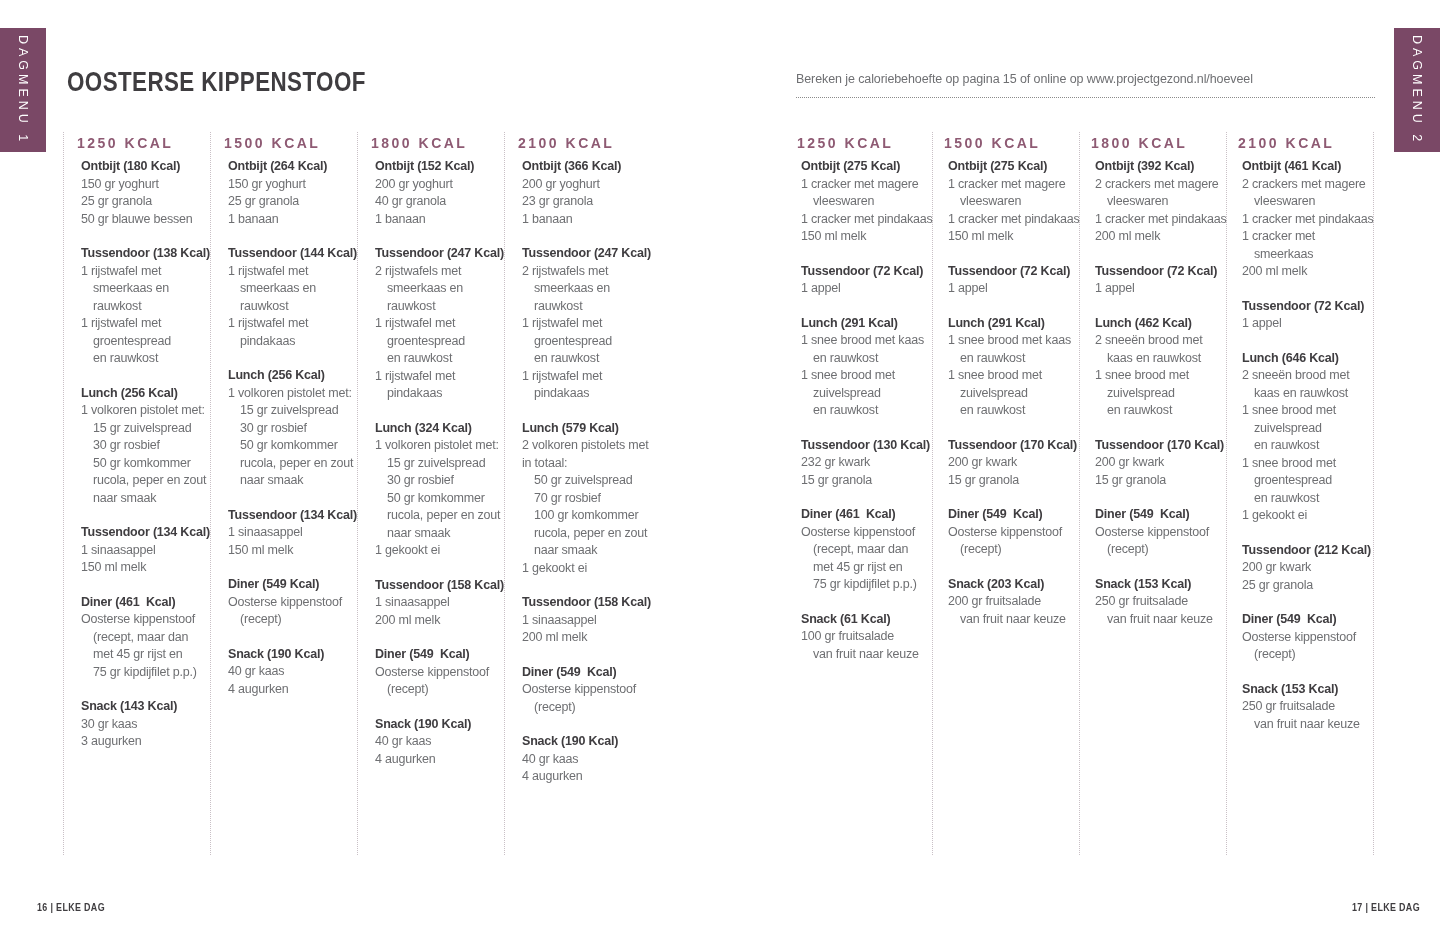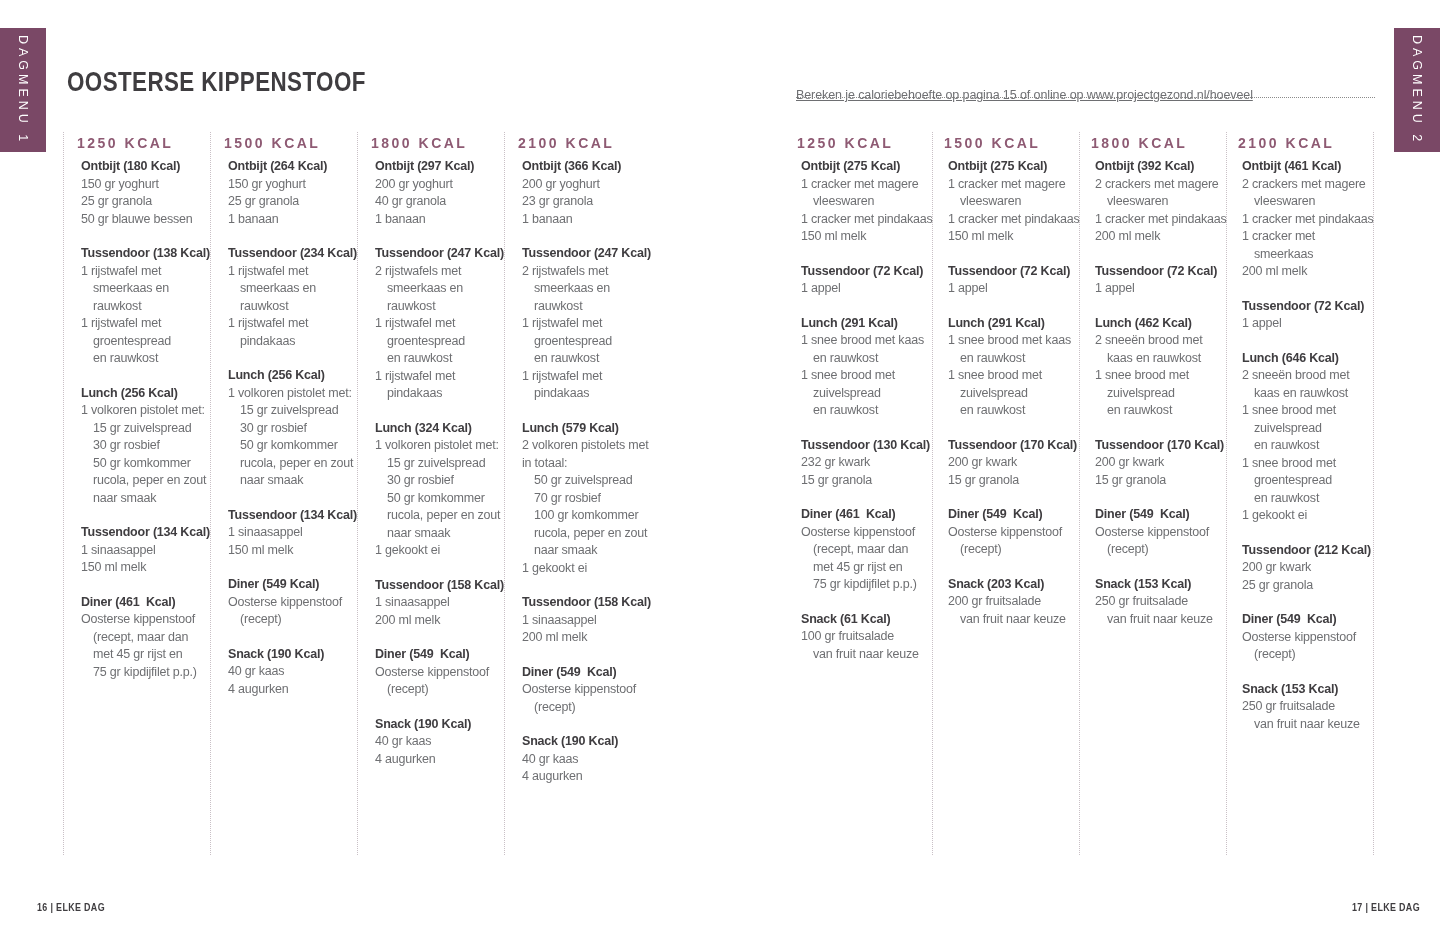--- a/index.html
+++ b/index.html
@@ -26,22 +26,22 @@
   }
   
   .page-title{
     position:absolute;left:67px;top:66px;margin:0;
     font-size:28px;font-weight:700;color:#3f3d40;
     letter-spacing:0.5px;white-space:pre;
     transform:scaleX(0.8);transform-origin:0 50%;
   }
   
   .note{
-    position:absolute;left:796px;top:88px;
-    font-size:12.5px;color:#6e6f72;letter-spacing:-0.1px;white-space:pre;text-decoration:underline;
+    position:absolute;left:796px;top:72px;
+    font-size:12.5px;color:#6e6f72;letter-spacing:-0.1px;white-space:pre;
   }
   .note-rule{
     position:absolute;left:796px;top:97px;width:579px;height:0;
     border-top:1px dotted #8b8b8b;
   }
   
   .page{position:absolute;top:132px;display:flex;}
   .page-left{left:63px;}
   .page-right{left:786px;}
   .menu-column{
@@ -116,31 +116,36 @@
         <div class="line">1 sinaasappel</div>
         <div class="line">150 ml melk</div>
       </div>
       <div class="section">
         <div class="section-title">Diner (461  Kcal)</div>
         <div class="line">Oosterse kippenstoof</div>
         <div class="line indent">(recept, maar dan</div>
         <div class="line indent">met 45 gr rijst en</div>
         <div class="line indent">75 gr kipdijfilet p.p.)</div>
       </div>
+      <div class="section">
+        <div class="section-title">Snack (143 Kcal)</div>
+        <div class="line">30 gr kaas</div>
+        <div class="line">3 augurken</div>
+      </div>
     </div>
     <div class="menu-column">
       <div class="col-header">1500 KCAL</div>
       <div class="section">
         <div class="section-title">Ontbijt (264 Kcal)</div>
         <div class="line">150 gr yoghurt</div>
         <div class="line">25 gr granola</div>
         <div class="line">1 banaan</div>
       </div>
       <div class="section">
-        <div class="section-title">Tussendoor (234 Kcal)</div>
+        <div class="section-title">Tussendoor (144 Kcal)</div>
         <div class="line">1 rijstwafel met</div>
         <div class="line indent">smeerkaas en</div>
         <div class="line indent">rauwkost</div>
         <div class="line">1 rijstwafel met</div>
         <div class="line indent">pindakaas</div>
       </div>
       <div class="section">
         <div class="section-title">Lunch (256 Kcal)</div>
         <div class="line">1 volkoren pistolet met:</div>
         <div class="line indent">15 gr zuivelspread</div>
@@ -161,21 +166,21 @@
       </div>
       <div class="section">
         <div class="section-title">Snack (190 Kcal)</div>
         <div class="line">40 gr kaas</div>
         <div class="line">4 augurken</div>
       </div>
     </div>
     <div class="menu-column">
       <div class="col-header">1800 KCAL</div>
       <div class="section">
-        <div class="section-title">Ontbijt (297 Kcal)</div>
+        <div class="section-title">Ontbijt (152 Kcal)</div>
         <div class="line">200 gr yoghurt</div>
         <div class="line">40 gr granola</div>
         <div class="line">1 banaan</div>
       </div>
       <div class="section">
         <div class="section-title">Tussendoor (247 Kcal)</div>
         <div class="line">2 rijstwafels met</div>
         <div class="line indent">smeerkaas en</div>
         <div class="line indent">rauwkost</div>
         <div class="line">1 rijstwafel met</div>

